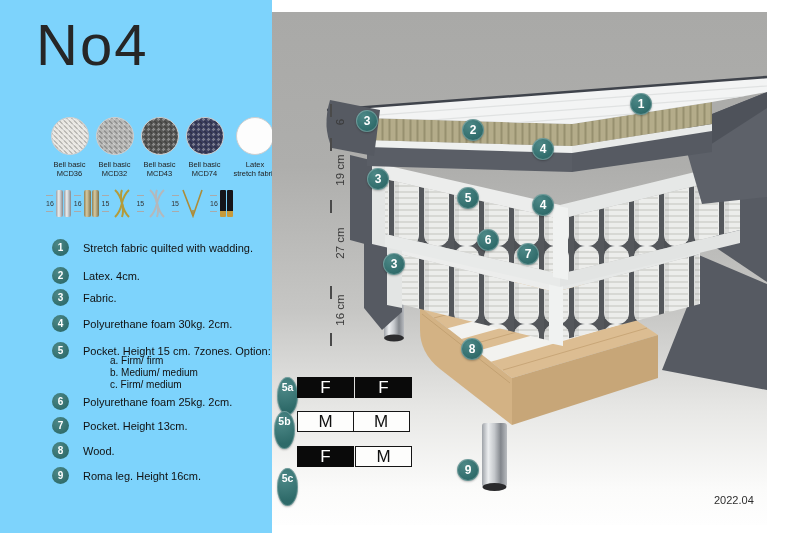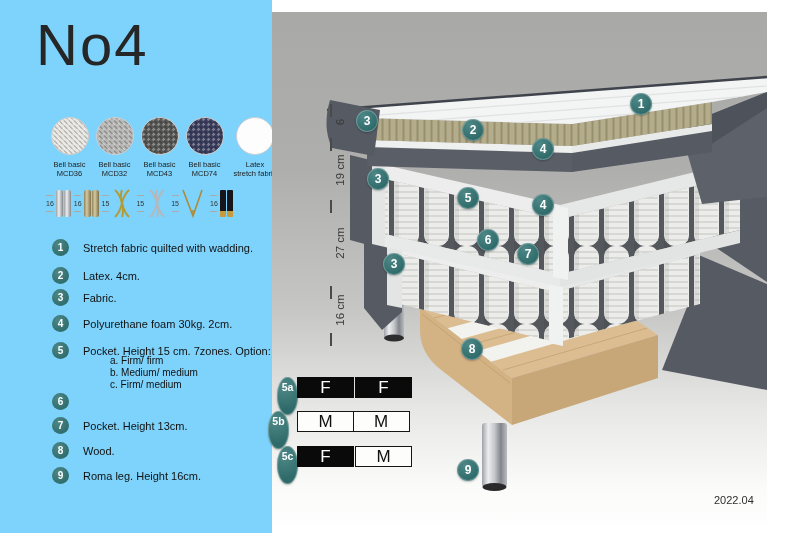--- a/index.html
+++ b/index.html
@@ -176,20 +176,21 @@
   </div>
   <div class="spec-row" style="top:342px">
     <span class="num-badge">5</span>
     <span class="spec-text">Pocket. Height 15 cm. 7zones. Option:</span>
   </div>
   <div class="spec-sub" style="top:355px">a. Firm/ firm</div>
   <div class="spec-sub" style="top:367px">b. Medium/ medium</div>
   <div class="spec-sub" style="top:379px">c. Firm/ medium</div>
   <div class="spec-row" style="top:393px">
     <span class="num-badge">6</span>
+    <span class="spec-text">Polyurethane foam 25kg. 2cm.</span>
   </div>
   <div class="spec-row" style="top:417px">
     <span class="num-badge">7</span>
     <span class="spec-text">Pocket. Height 13cm.</span>
   </div>
   <div class="spec-row" style="top:442px">
     <span class="num-badge">8</span>
     <span class="spec-text">Wood.</span>
   </div>
   <div class="spec-row" style="top:467px">
@@ -329,25 +330,25 @@
 <div class="callout" style="left:517px;top:243px">7</div>
 <div class="callout" style="left:461px;top:338px">8</div>
 <div class="callout" style="left:457px;top:459px">9</div>
 
 <div>
   <div class="callout small" style="left:277px;top:377px">5a</div>
   <div class="fbar" style="left:297px;top:377px">
     <div class="fcell dark">F</div>
     <div class="fcell dark">F</div>
   </div>
-  <div class="callout small" style="left:268px;top:411px">5b</div>
+  <div class="callout small" style="left:274px;top:411px">5b</div>
   <div class="fbar" style="left:297px;top:411px">
     <div class="fcell light">M</div>
     <div class="fcell light">M</div>
   </div>
-  <div class="callout small" style="left:277px;top:446px">5c</div>
+  <div class="callout small" style="left:277px;top:468px">5c</div>
   <div class="fbar" style="left:297px;top:446px">
     <div class="fcell dark">F</div>
     <div class="fcell light">M</div>
   </div>
 </div>
 
 <div class="version">2022.04</div>
 
 </body></html>

